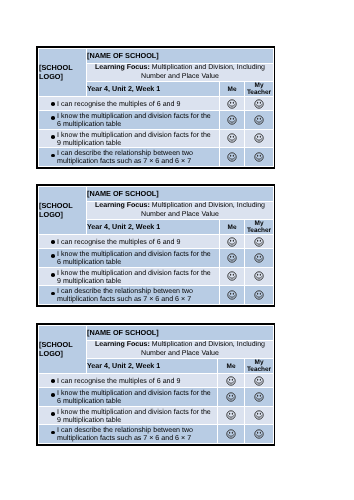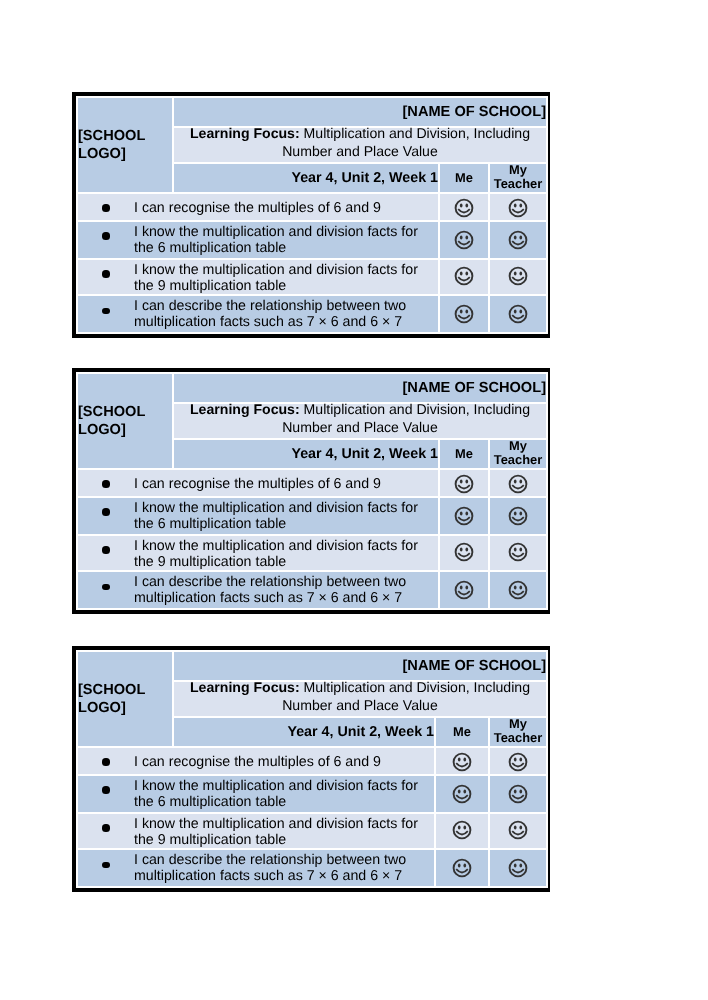--- a/index.html
+++ b/index.html
@@ -14,27 +14,27 @@
   .sheet.copy2{top:184px;}
   .sheet.copy3{top:323px;}
 
   table.grid{border-collapse:collapse;width:100%;table-layout:fixed;}
   table.grid td{border:1px solid #ffffff;padding:0;vertical-align:middle;}
 
   table.grid td.fill-dark{background:#b8cce4;}
   table.grid td.fill-light{background:#dbe2ef;}
 
   table.grid td.cell-logo{width:48px;text-align:left;font-weight:bold;font-size:7.3px;line-height:8.4px;}
-  table.grid td.cell-school{text-align:right;font-weight:bold;font-size:7.3px;height:14px;line-height:14px;}
+  table.grid td.cell-school{text-align:left;font-weight:bold;font-size:7.3px;height:14px;line-height:14px;}
   table.grid td.cell-focus{text-align:center;font-size:7.05px;line-height:8.5px;padding:0 2px;height:17px;}
-  table.grid td.cell-unit{text-align:right;font-weight:bold;font-size:7.15px;height:14px;line-height:14px;}
+  table.grid td.cell-unit{text-align:left;font-weight:bold;font-size:7.15px;height:14px;line-height:14px;}
   table.grid td.cell-colhd{font-weight:bold;font-size:6.45px;line-height:6.3px;text-align:center;padding-top:1.2px;}
   table.grid td.cell-colhd-me{padding-top:2.6px;line-height:6.3px;}
 
-  table.grid td.cell-obj{font-size:7.1px;line-height:8.3px;padding:1px 3px 0 28px;position:relative;
+  table.grid td.cell-obj{font-size:7.1px;line-height:8.3px;padding:1px 3px 0 18px;position:relative;
             height:14px;box-sizing:border-box;}
   table.grid td.cell-obj:before{content:"";position:absolute;left:12.2px;top:5.4px;width:3.6px;height:3.6px;
                    border-radius:50%;background:#000000;}
 
   table.grid td.cell-smiley{text-align:center;line-height:0;}
   .smiley-icon{display:inline-block;vertical-align:middle;}
 </style>
 </head>
 <body>
 

